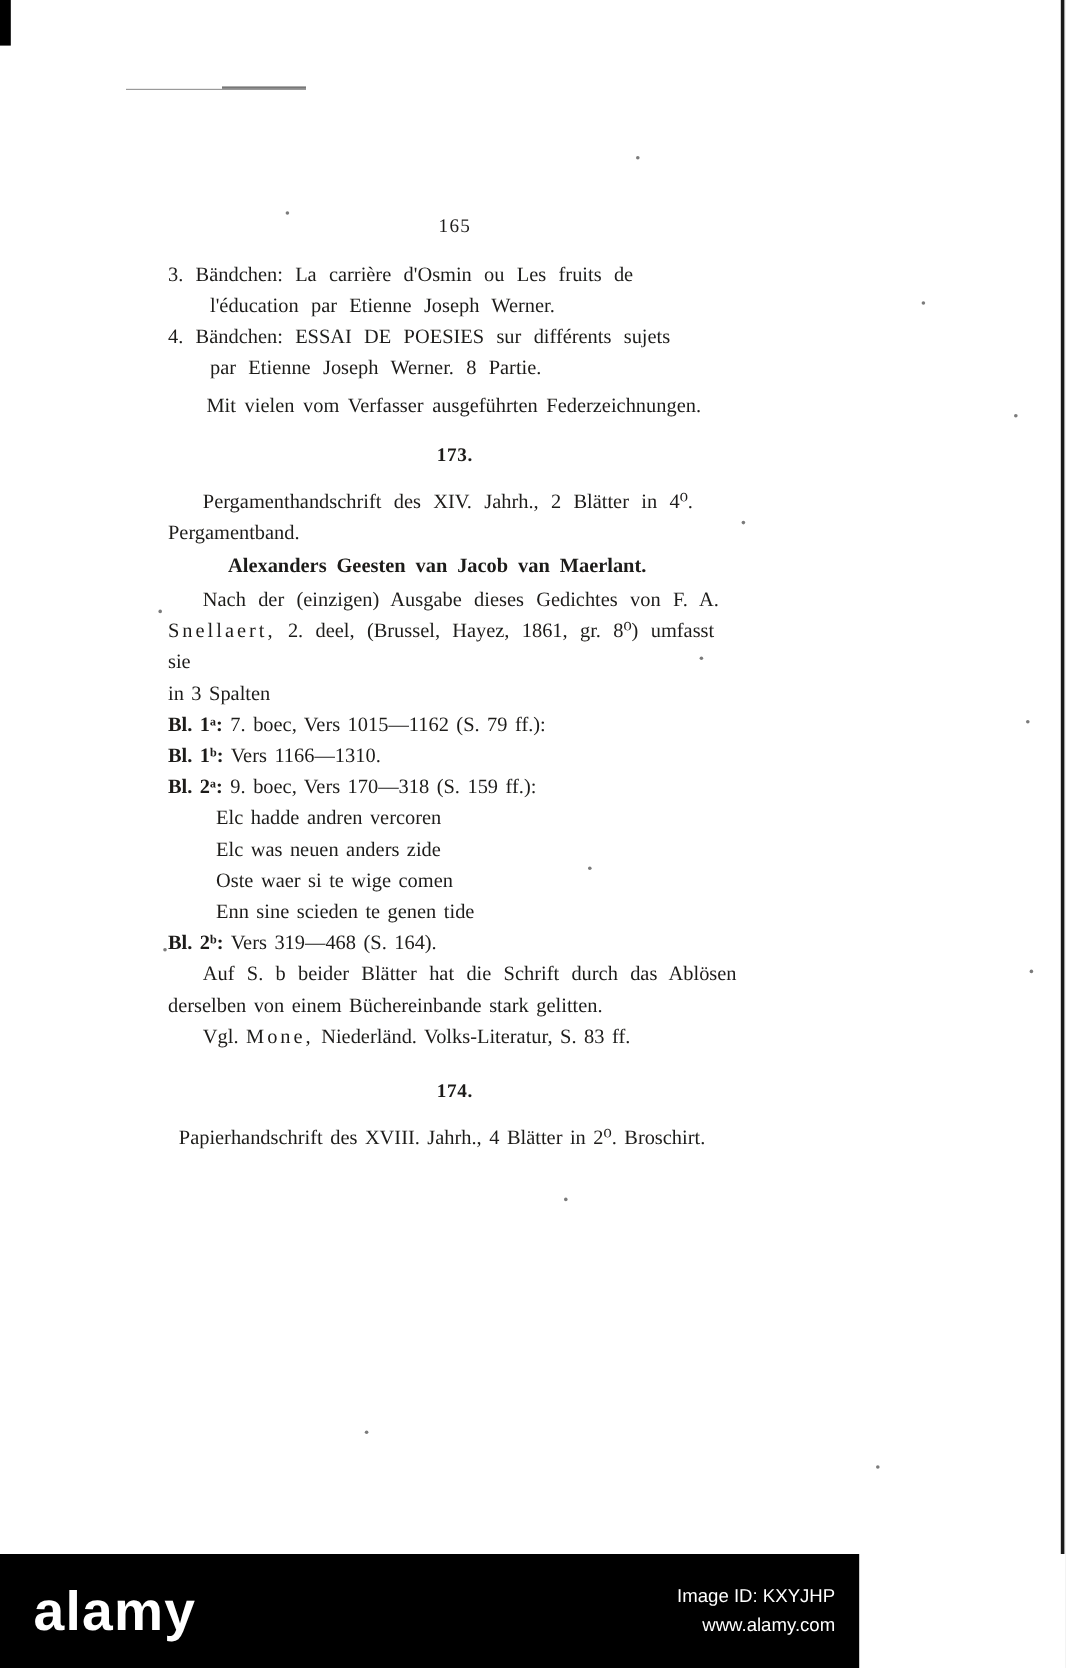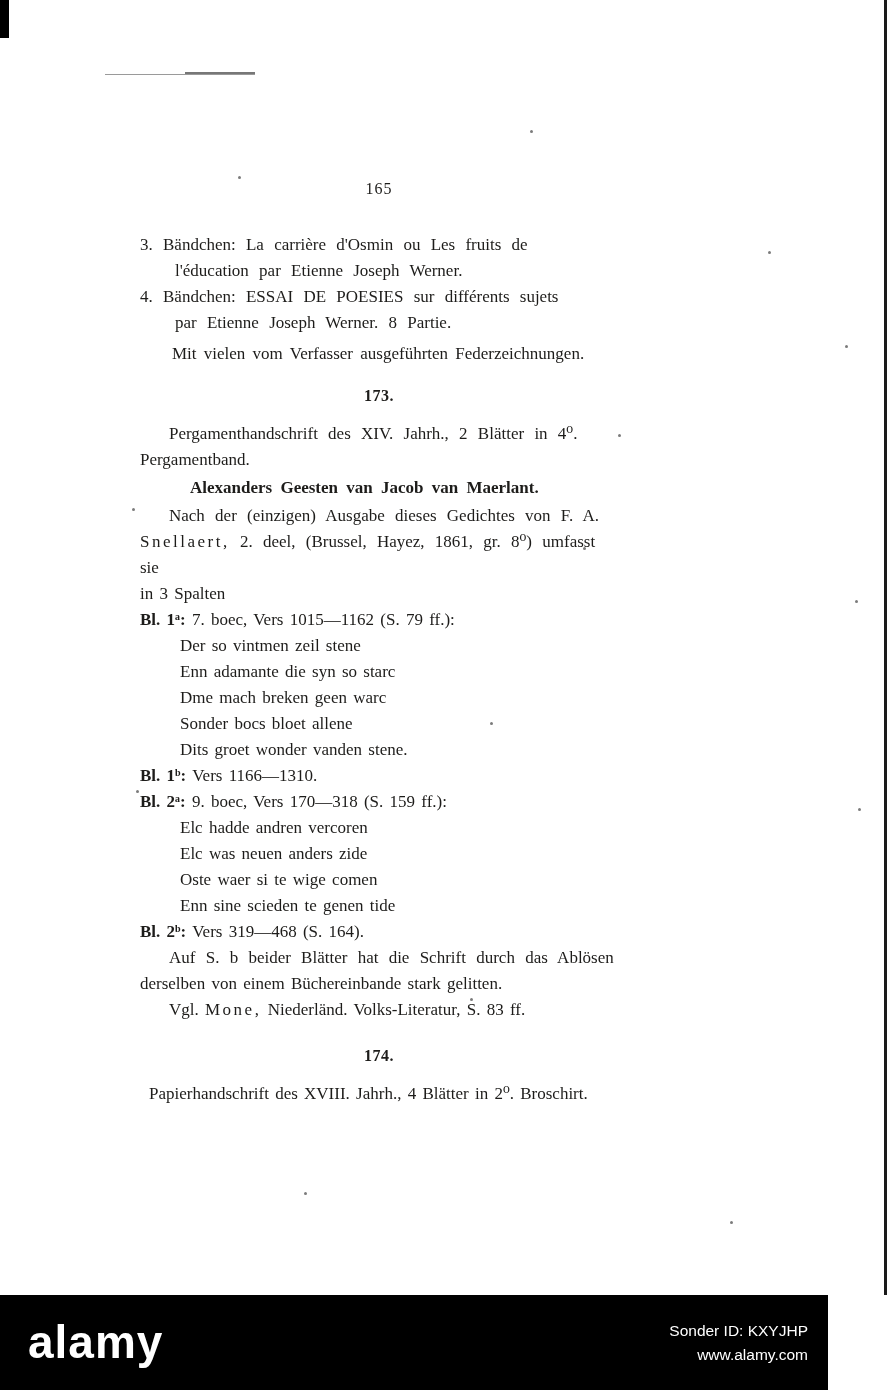--- a/index.html
+++ b/index.html
@@ -19,35 +19,35 @@
   .artifact-line2 { position:absolute; left:185px; top:72px; width:70px; height:2px; background:#777; }
   .speck { position:absolute; width:3px; height:3px; border-radius:50%; background:#5a5a5a; opacity:.8; }
 
   
   .content {
     position:absolute; left:140px; top:176px; width:478px;
     font-size:17px; line-height:26px;
   }
   .line { word-spacing:2px; }
   .stretch { word-spacing:6px; }
-  .page-number { text-align:center; font-size:16px; letter-spacing:1px; margin-bottom:30px; }
+  .page-number { text-align:center; font-size:16px; letter-spacing:1px; margin-bottom:14px; }
   .entry-cont { margin-left:35px; }
   .note { margin-left:32px; margin-top:5px; word-spacing:3px; }
   .heading { text-align:center; font-weight:700; font-size:16px; margin:16px 0 12px 0; letter-spacing:.5px; }
   .heading-174 { margin-top:20px; }
   .indent { text-indent:29px; }
   .indent-sm { text-indent:9px; }
   .bold-title { font-weight:700; margin-left:50px; margin-top:2px; margin-bottom:2px; word-spacing:4px; }
   .bl-prefix { font-weight:700; }
   .verse { margin-left:40px; }
   .gesperrt { letter-spacing:2.5px; }
 
   
   .watermark-bar {
-    position:absolute; left:0; bottom:0; width:828px; height:95px;
+    position:absolute; left:0; bottom:0; width:716px; height:95px;
     background:#000;
     display:flex; align-items:center; justify-content:space-between;
     box-sizing:border-box; padding:0 20px 0 28px;
   }
   .wm-brand {
     color:#fff; font-family:"Liberation Sans","DejaVu Sans",sans-serif;
     font-weight:700; font-size:46px; letter-spacing:1px; line-height:95px;
   }
   .wm-right {
     color:#fff; font-family:"Liberation Sans","DejaVu Sans",sans-serif;
@@ -105,27 +105,20 @@
     <div class="line bold-title">Alexanders Geesten van Jacob van Maerlant.</div>
 
     <div>
       <div class="line indent stretch">Nach der (einzigen) Ausgabe dieses Gedichtes von F. A.</div>
       <div class="line stretch"><span class="gesperrt">Snellaert,</span><span> 2. deel, (Brussel, Hayez, 1861, gr. 8⁰) umfasst sie</span></div>
       <div class="line">in 3 Spalten</div>
     </div>
 
     <div class="line"><span class="bl-prefix">Bl. 1ᵃ:</span><span> 7. boec, Vers 1015—1162 (S. 79 ff.):</span></div>
 
-    <div class="verse">
-      <div class="line">Der so vintmen zeil stene</div>
-      <div class="line">Enn adamante die syn so starc</div>
-      <div class="line">Dme mach breken geen warc</div>
-      <div class="line">Sonder bocs bloet allene</div>
-      <div class="line">Dits groet wonder vanden stene.</div>
-    </div>
 
     <div class="line"><span class="bl-prefix">Bl. 1ᵇ:</span><span> Vers 1166—1310.</span></div>
 
     <div class="line"><span class="bl-prefix">Bl. 2ᵃ:</span><span> 9. boec, Vers 170—318 (S. 159 ff.):</span></div>
 
     <div class="verse">
       <div class="line">Elc hadde andren vercoren</div>
       <div class="line">Elc was neuen anders zide</div>
       <div class="line">Oste waer si te wige comen</div>
       <div class="line">Enn sine scieden te genen tide</div>
@@ -142,18 +135,18 @@
 
     <div class="heading heading-174">174.</div>
 
     <div class="line indent-sm">Papierhandschrift des XVIII. Jahrh., 4 Blätter in 2⁰. Broschirt.</div>
 
   </div>
 
   <div class="watermark-bar">
     <div class="wm-brand">alamy</div>
     <div class="wm-right">
-      <div>Sonder ID: KXYJHP</div>
+      <div>Image ID: KXYJHP</div>
       <div>www.alamy.com</div>
     </div>
   </div>
 
 </div>
 
 </body></html>

